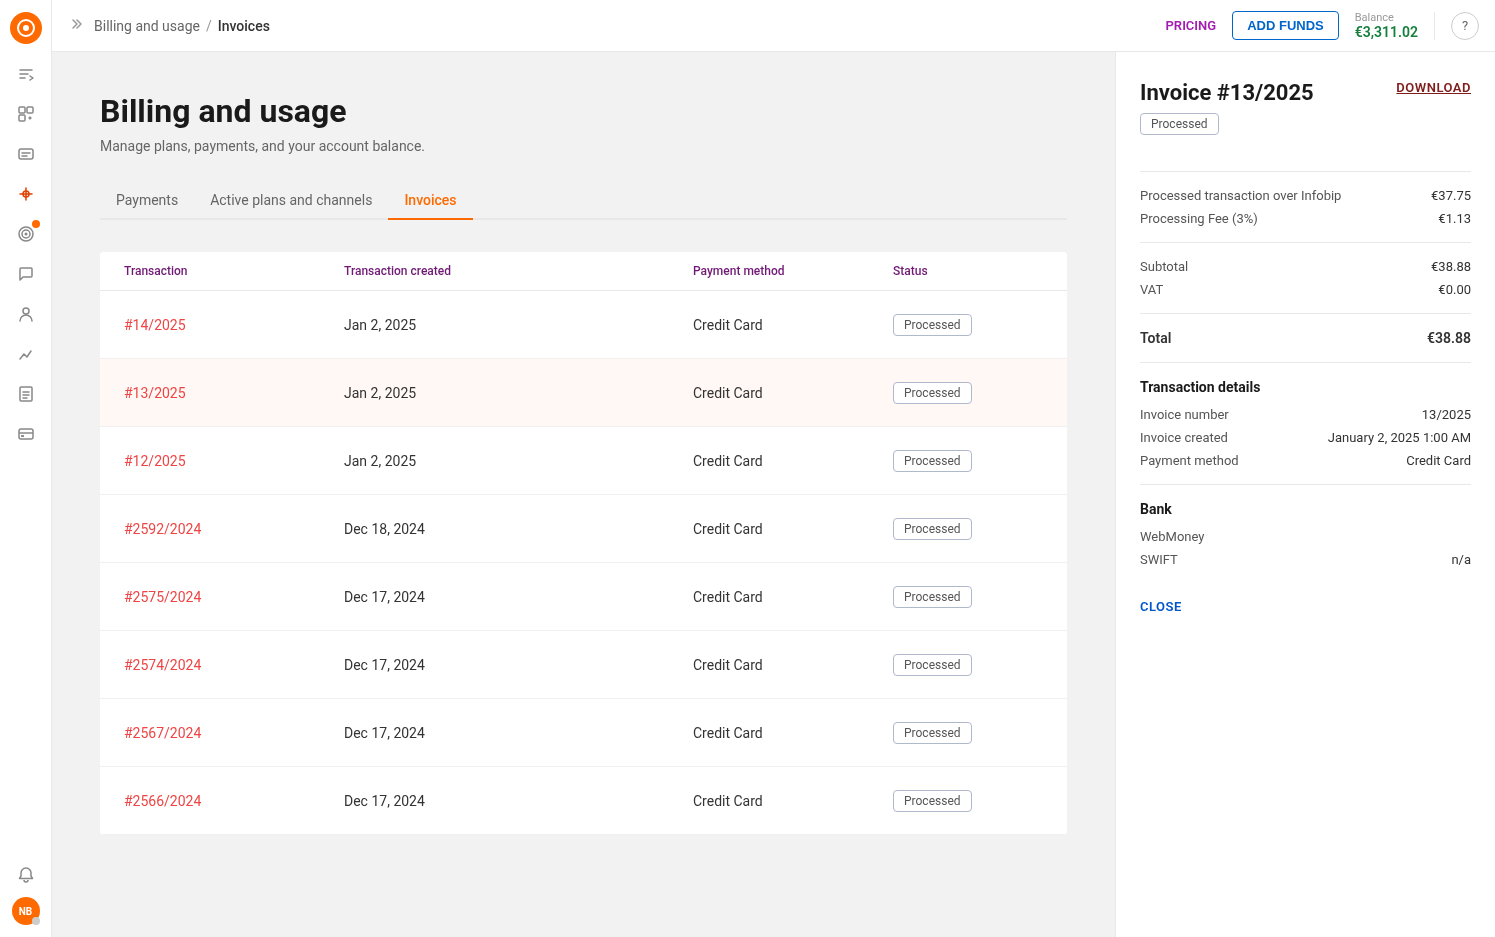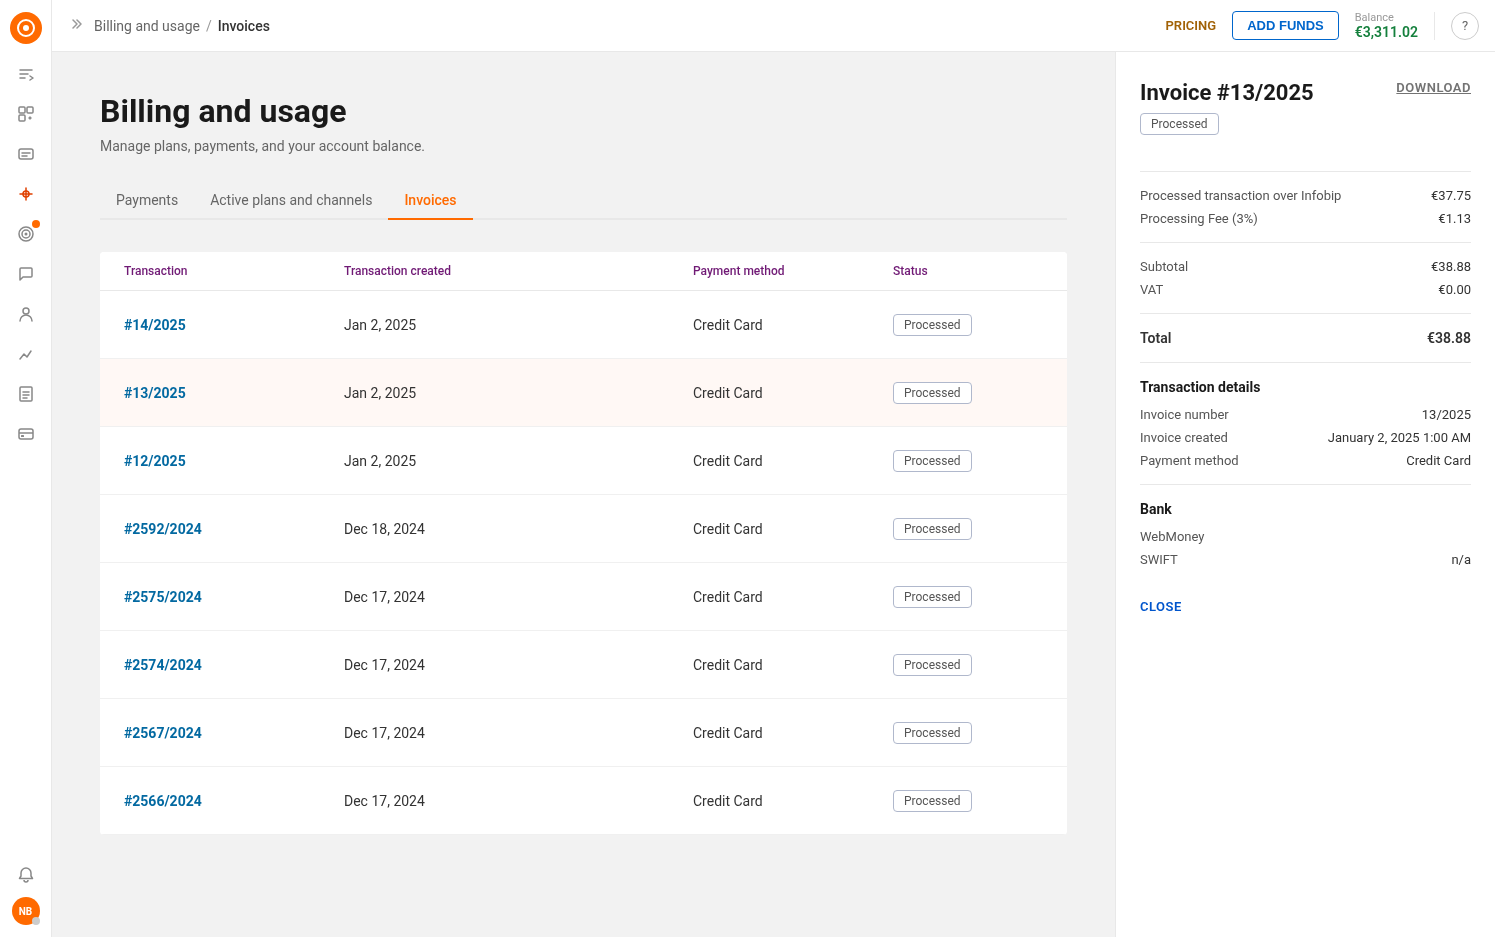--- a/index.html
+++ b/index.html
@@ -117,21 +117,21 @@
     .breadcrumb-parent { color: #666; }
     .breadcrumb-sep { color: #999; }
     .breadcrumb-current { color: #333; font-weight: 500; }
     .topbar-spacer { flex: 1; }
     .topbar-right {
       display: flex;
       align-items: center;
       gap: 16px;
     }
     .pricing-link {
-      color: #a16207;
+      color: #a21caf;
       font-size: 13px;
       font-weight: 600;
       cursor: pointer;
       text-decoration: none;
     }
     .add-funds-btn {
       border: 1.5px solid #0066cc;
       color: #0066cc;
       background: transparent;
       padding: 6px 14px;
@@ -236,21 +236,21 @@
       align-items: center;
       min-height: 68px;
       cursor: pointer;
     }
     .table-row.selected { background: #fff8f5; }
     .td {
       font-size: 14px;
       color: #333;
       padding: 16px 0;
     }
-    .td.transaction-id { color: #0369a1; font-weight: 700; }
+    .td.transaction-id { color: #ef4444; font-weight: 400; }
     .status-badge {
       display: inline-block;
       padding: 3px 10px;
       border: 1px solid #b0b8cc;
       border-radius: 4px;
       font-size: 12px;
       color: #555;
       background: #fff;
     }
 
@@ -268,21 +268,21 @@
       align-items: flex-start;
       justify-content: space-between;
       margin-bottom: 8px;
     }
     .invoice-title {
       font-size: 22px;
       font-weight: 700;
       color: #1a1a1a;
     }
     .download-link {
-      color: #737373;
+      color: #7f1d1d;
       font-size: 13px;
       font-weight: 600;
       cursor: pointer;
       text-decoration: underline;
       text-transform: uppercase;
       letter-spacing: 0.5px;
     }
     .invoice-status-badge {
       display: inline-block;
       padding: 3px 10px;

